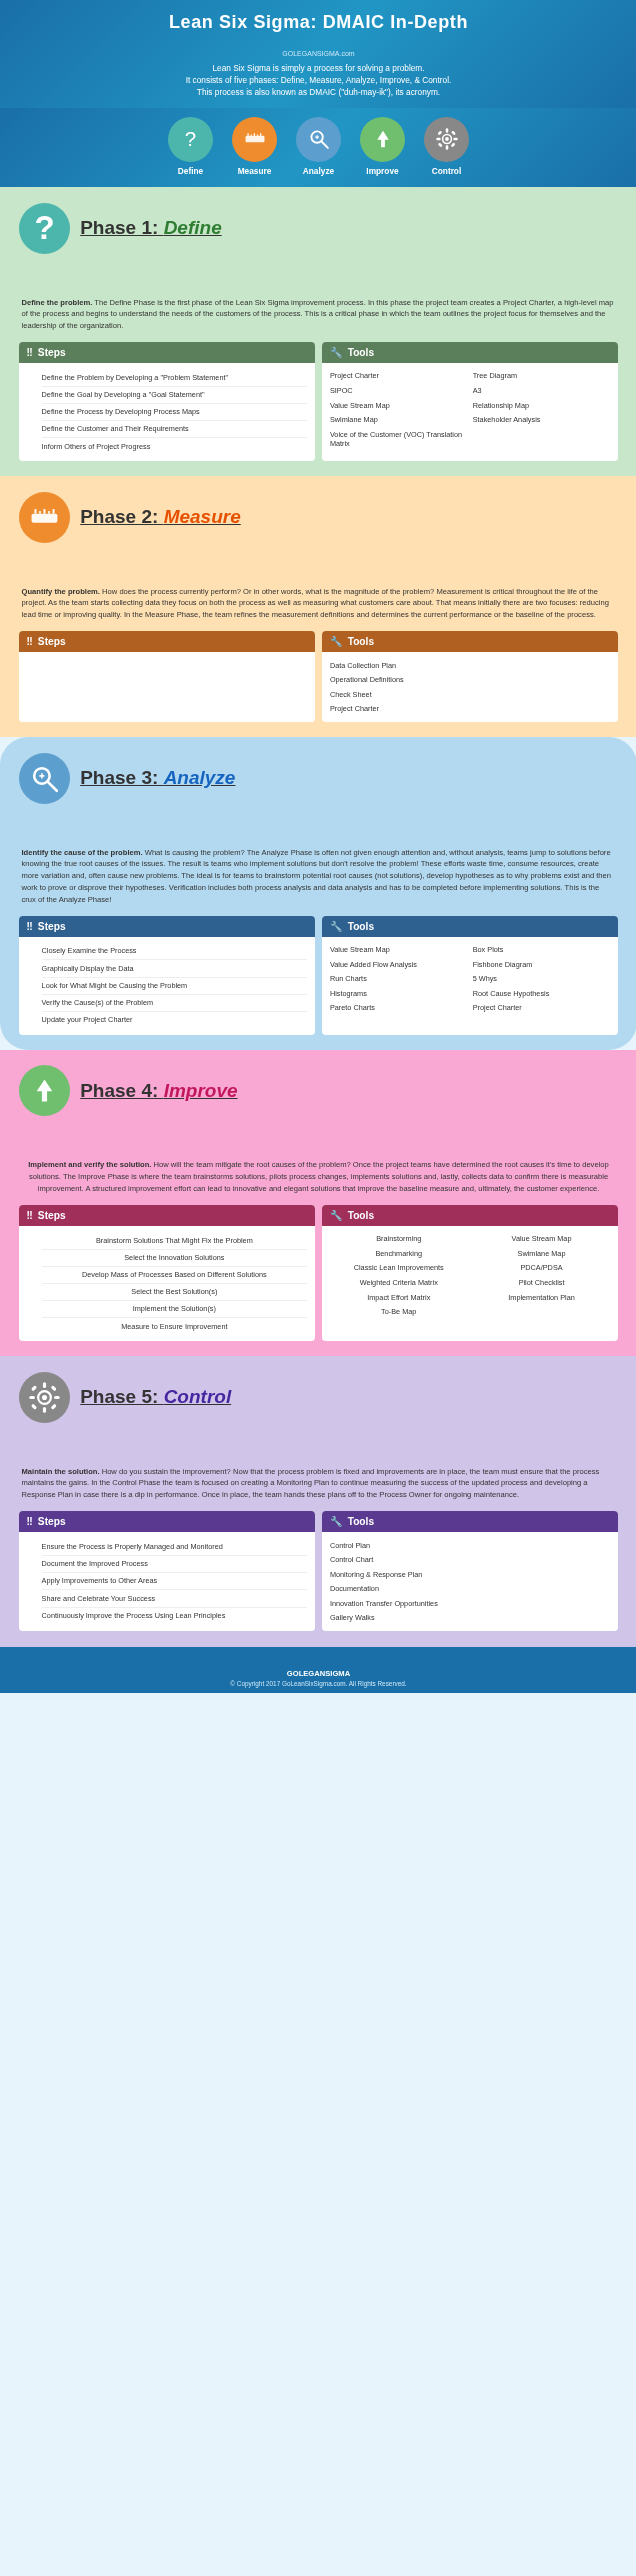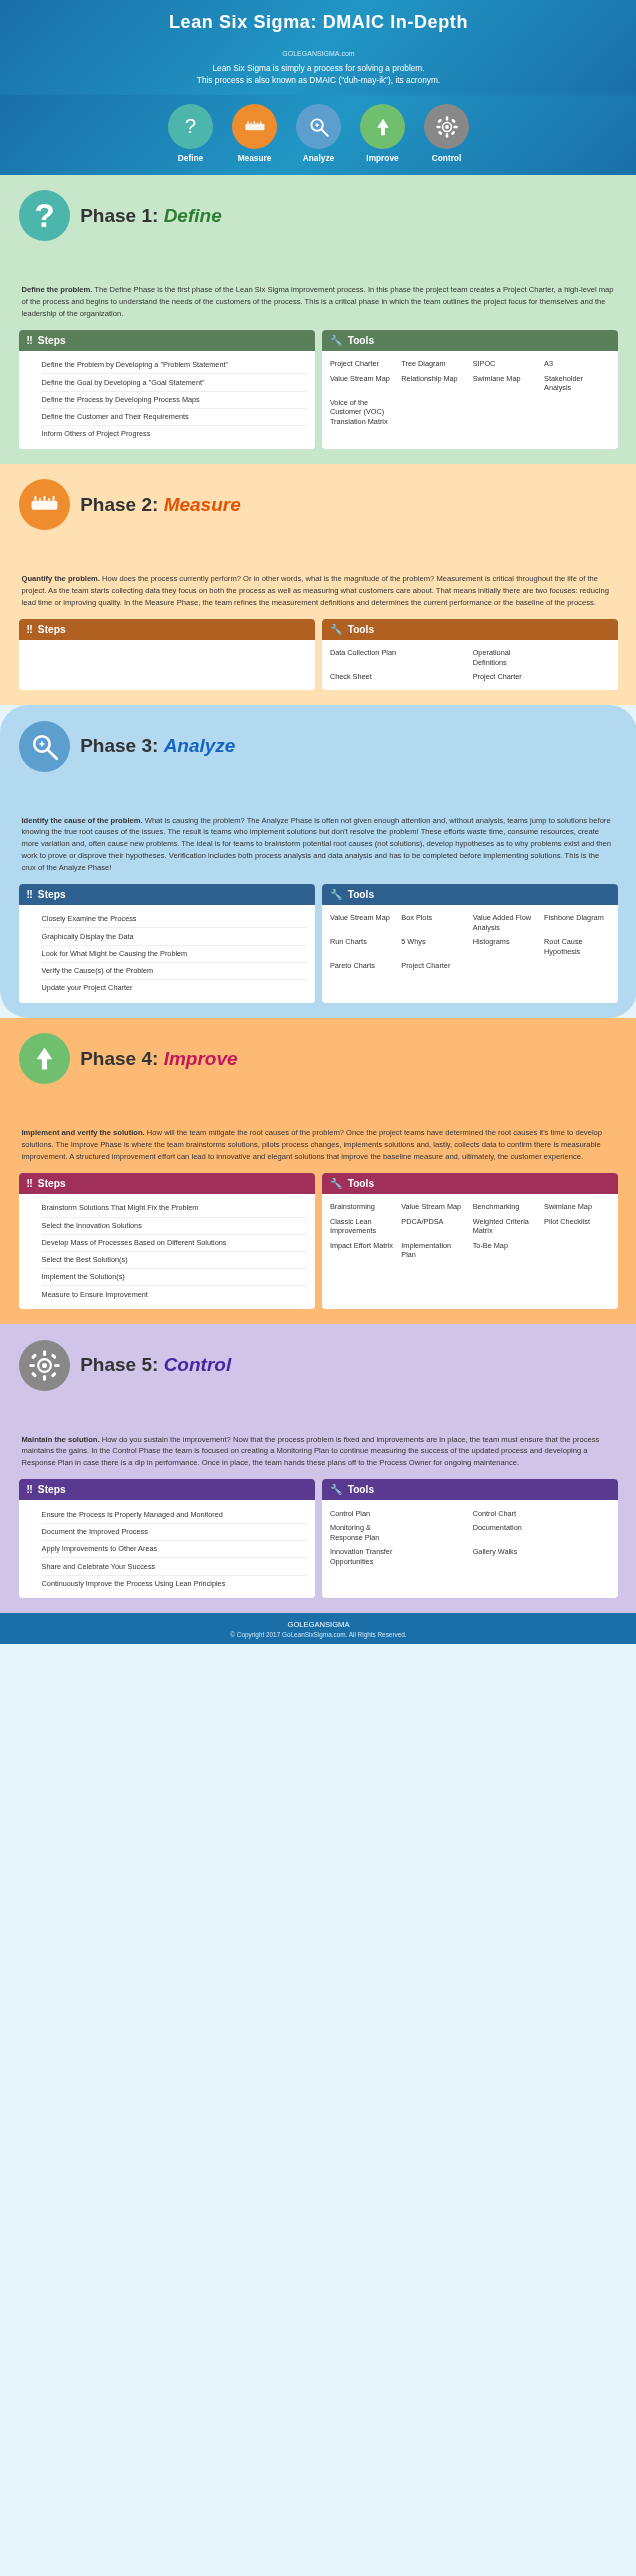--- a/index.html
+++ b/index.html
@@ -70,21 +70,21 @@
     .icon-control { background: #888; }
 
     
     .phase-section {
       padding: 15.3px 19px;
       position: relative;
     }
     .phase-section.phase-1 { background: #c8e6c9; }
     .phase-section.phase-2 { background: #ffe0b2; }
     .phase-section.phase-3 { background: #b3d9f0; border-radius: 28px; }
-    .phase-section.phase-4 { background: #fdba74; }
+    .phase-section.phase-4 { background: #f9a8d4; text-align: center; }
     .phase-section.phase-5 { background: #d1c4e9; }
 
     .phase-header {
       display: flex;
       align-items: center;
       gap: 10.2px;
       margin-bottom: 7.6px;
     }
     .phase-big-icon {
       width: 51px;
@@ -94,20 +94,21 @@
       align-items: center;
       justify-content: center;
       font-size: 25.5px;
       color: white;
       flex-shrink: 0;
     }
     .phase-title {
       font-size: 19px;
       font-weight: bold;
       color: #333;
+      text-decoration: underline;
     }
     .phase-title span {
       font-style: italic;
     }
     .phase-1 .phase-title span { color: #2e7d32; }
     .phase-2 .phase-title span { color: #e65100; }
     .phase-3 .phase-title span { color: #1565c0; }
     .phase-4 .phase-title span { color: #c2185b; }
     .phase-5 .phase-title span { color: #4527a0; }
 
@@ -163,53 +164,55 @@
       color: #333;
       padding: 3.2px 0;
       border-bottom: 0.6px solid #eee;
       line-height: 1.35;
       margin-left: 15px;
     }
     .step-item:last-child { border-bottom: none; }
 
     .tools-content {
       display: grid;
-      grid-template-columns: 1fr 1fr 1fr 1fr;
+      grid-template-columns: 1fr 1fr;
       gap: 1.3px 5.1px;
       padding: 6.4px 7.6px;
     }
     .tool-item {
       font-size: 7.3px;
       color: #333;
       padding: 1.9px 0;
       line-height: 1.3;
     }
 
     
     .footer {
       background: #1a6fa8;
       color: #cde8f7;
       text-align: center;
       font-size: 6.4px;
       padding: 6.4px;
     }
     .footer .logo-text {
       font-size: 7.6px;
-      font-weight: normal;
+      font-weight: bold;
       color: white;
       margin-bottom: 1.9px;
+      margin-top: 16px;
     }
   </style>
 </head>
 <body>
 
 <div class="header">
   <h1>Lean Six Sigma: DMAIC In-Depth</h1>
   <div class="site-url">GOLEGANSIGMA.com</div>
   <p>Lean Six Sigma is simply a process for solving a problem.</p>
+  <p>It consists of five phases: Define, Measure, Analyze, Improve, &amp; Control.</p>
   <p>This process is also known as DMAIC ("duh-may-ik"), its acronym.</p>
 </div>
 
 <div class="phases-row">
   <div class="phase-icon-item">
     <div class="phase-icon-circle icon-define">?</div>
     <span class="phase-icon-label">Define</span>
   </div>
   <div class="phase-icon-item">
     <div class="phase-icon-circle icon-measure">

